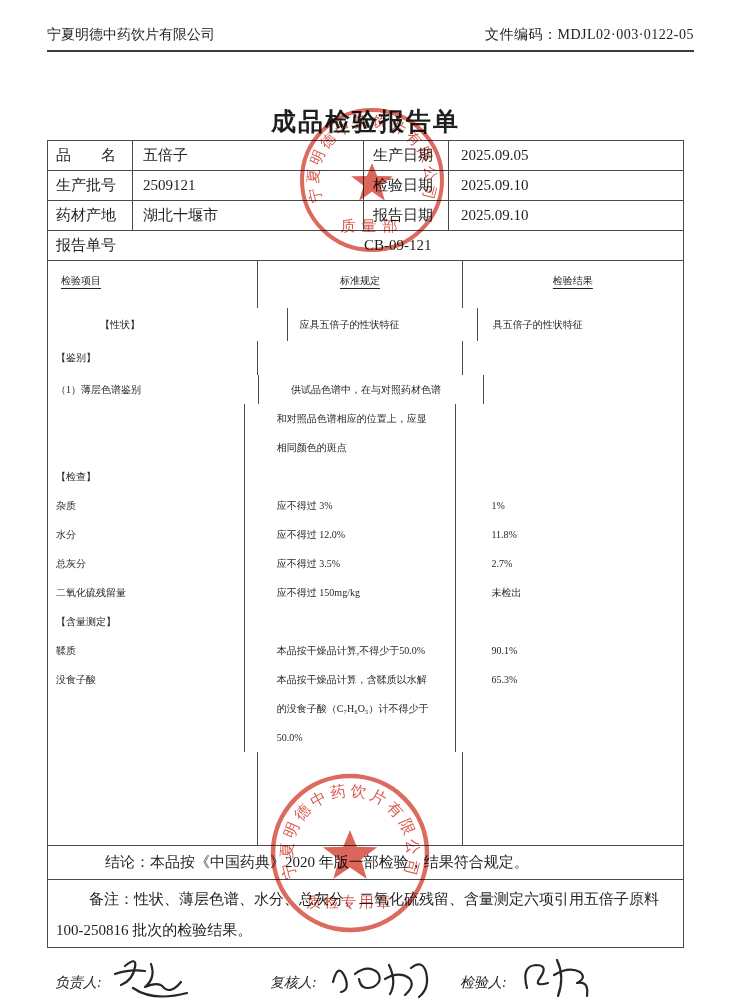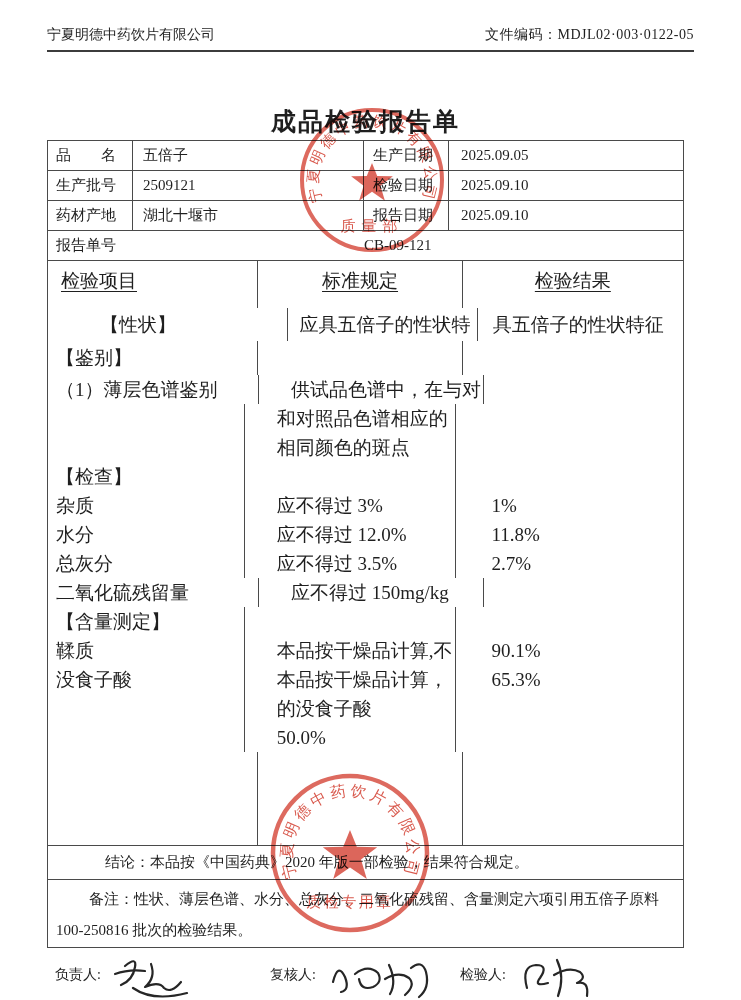--- a/index.html
+++ b/index.html
@@ -25,21 +25,21 @@
   .info-row{display:flex;height:29px;line-height:29px;border-bottom:1px solid #4a4a4a;font-size:15px;}
   .info-row:last-child{border-bottom:none;}
   .info-row .c{box-sizing:border-box;overflow:hidden;white-space:nowrap;}
   .c-l1{width:85px;border-right:1px solid #4a4a4a;padding-left:8px;}
   .c-v1{width:231px;border-right:1px solid #4a4a4a;padding-left:10px;}
   .c-l2{width:85px;border-right:1px solid #4a4a4a;padding-left:9px;}
   .c-v2{flex:1;padding-left:12px;}
   .report-row{position:relative;display:block;padding-left:8px;}
   .report-no{position:absolute;left:316px;top:0;}
   
-  .main-table{margin-top:-1px;border:1px solid #4a4a4a;font-size:19px;}
+  .main-table{margin-top:-1px;border:1px solid #4a4a4a;font-size:10px;}
   .mt-row{display:flex;}
   .mt-row .c{box-sizing:border-box;overflow:hidden;}
   .mc1{width:211px;border-right:1px solid #4a4a4a;padding-left:8px;}
   .mc2{width:205px;border-right:1px solid #4a4a4a;padding-left:12px;}
   .mc3{width:221px;padding-left:15px;}
   .h47{height:47px;line-height:40px;}
   .h33{height:33px;line-height:33px;margin-left:44px;}
   .h34{height:34px;line-height:34px;}
   .h29{height:29px;line-height:29px;gap:20px;}
   .h93{height:93px;}
@@ -51,21 +51,21 @@
     margin-top:-1px;border:1px solid #4a4a4a;height:33px;line-height:33px;
     font-size:15px;padding-left:57px;box-sizing:content-box;
   }
   .notes-row{
     margin-top:-1px;border:1px solid #4a4a4a;height:63px;
     font-size:15px;line-height:31px;padding:4px 10px 0 8px;box-sizing:content-box;
   }
   .notes-row p{margin:0;text-indent:2.2em;}
   
   .sign-footer{position:relative;height:58px;margin-top:2px;font-size:14px;}
-  .sign-label{position:absolute;top:16px;white-space:nowrap;}
+  .sign-label{position:absolute;top:24px;white-space:nowrap;font-style:italic;}
   .lbl-1{left:8px;} .lbl-2{left:223px;} .lbl-3{left:413px;}
   .sig{position:absolute;top:2px;}
   .sig-1{left:62px;} .sig-2{left:278px;} .sig-3{left:470px;}
   .sig svg{display:block;}
   .sig path{stroke:#262626;stroke-width:2.2;fill:none;stroke-linecap:round;stroke-linejoin:round;}
   
   .stamp{position:absolute;mix-blend-mode:multiply;opacity:.85;pointer-events:none;}
   .stamp-top{left:292px;top:100px;}
   .stamp-bottom{left:263px;top:766px;}
 </style>
@@ -154,20 +154,21 @@
         <div class="c mc3">11.8%</div>
       </div>
       <div class="mt-row h29">
         <div class="c mc1">总灰分</div>
         <div class="c mc2">应不得过 3.5%</div>
         <div class="c mc3">2.7%</div>
       </div>
       <div class="mt-row h29">
         <div class="c mc1">二氧化硫残留量</div>
         <div class="c mc2">应不得过 150mg/kg</div>
+        <div class="c mc3">未检出</div>
       </div>
       <div class="mt-row h29">
         <div class="c mc1">【含量测定】</div>
         <div class="c mc2"></div>
         <div class="c mc3"></div>
       </div>
       <div class="mt-row h29">
         <div class="c mc1">鞣质</div>
         <div class="c mc2">本品按干燥品计算,不得少于50.0%</div>
         <div class="c mc3">90.1%</div>

